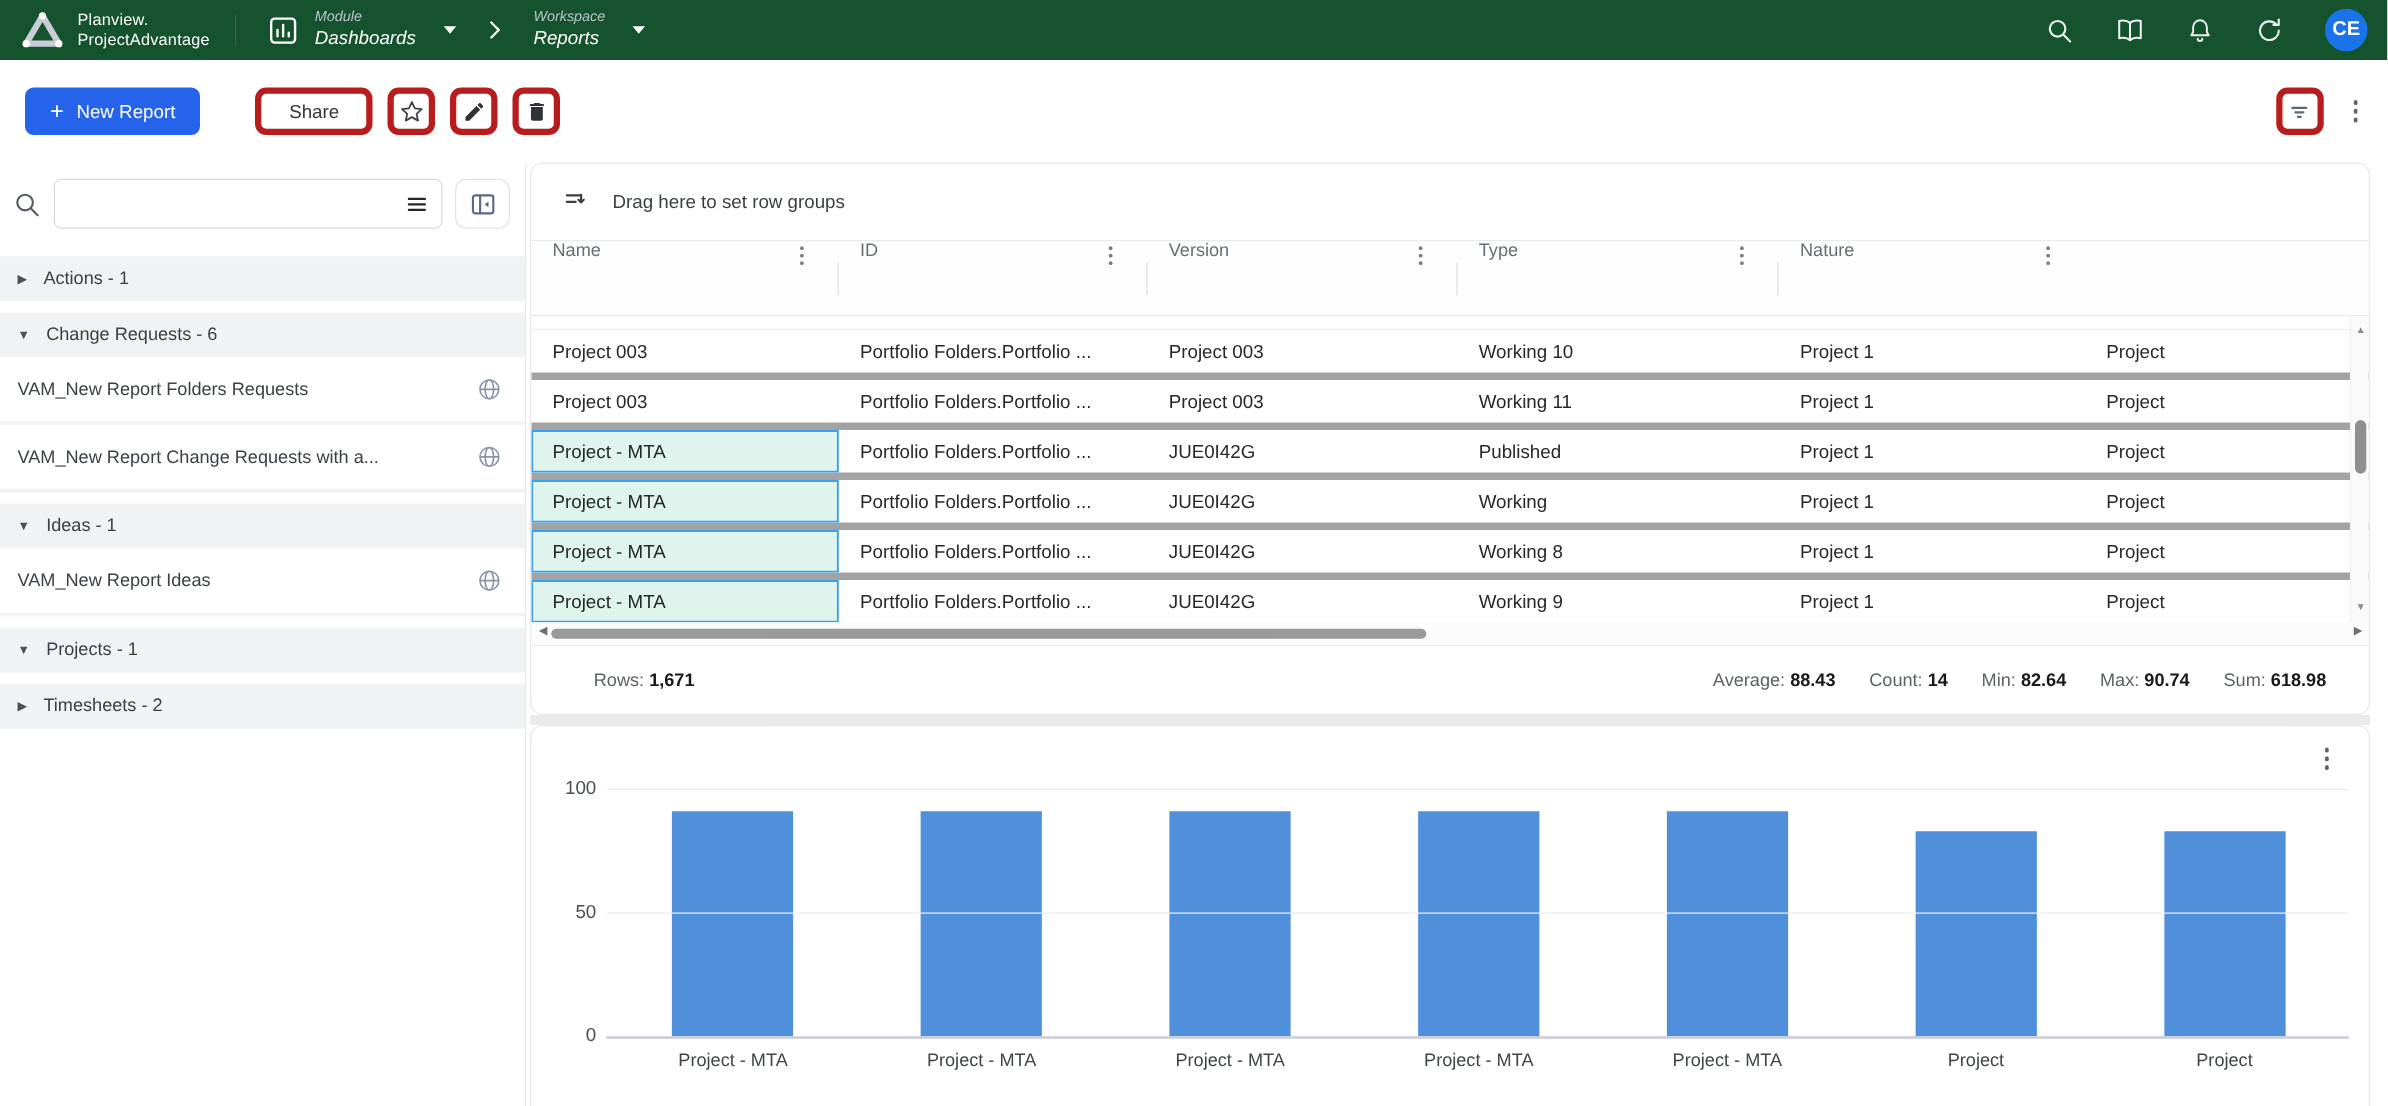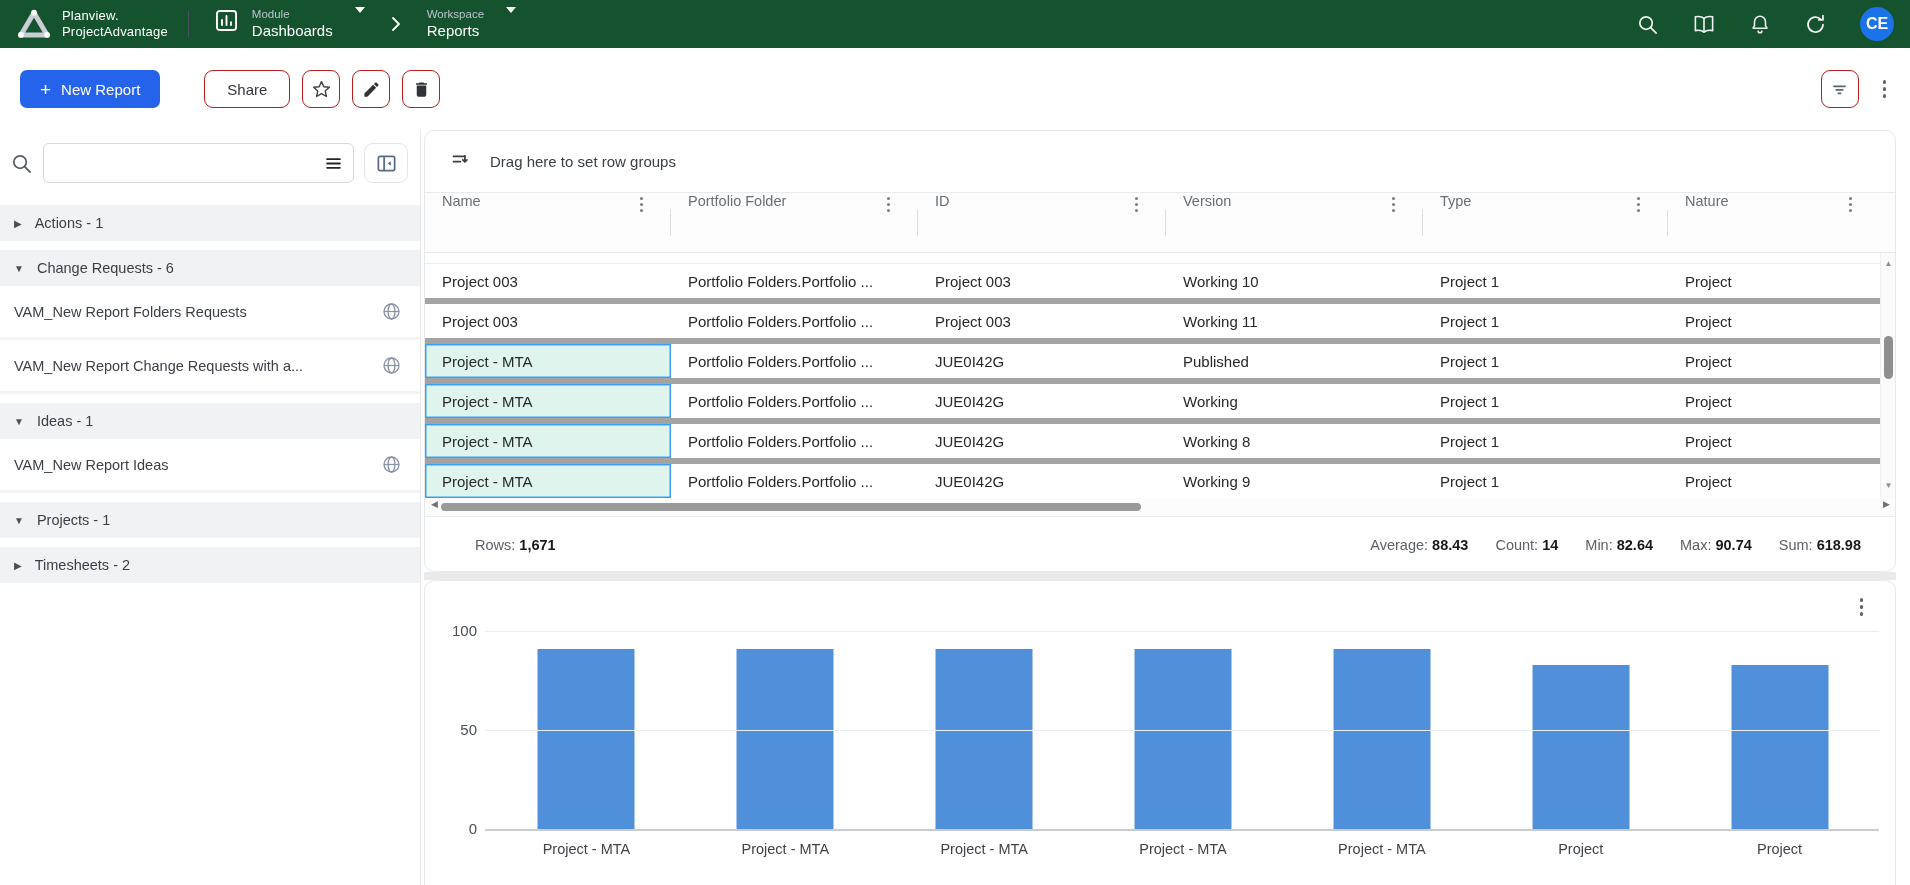--- a/index.html
+++ b/index.html
@@ -6,40 +6,40 @@
   html,body { width:1910px; height:885px; overflow:hidden; background:#fff;
     font-family:"Liberation Sans", sans-serif; }
   body { position:relative; }
 
   
   .topnav { position:absolute; top:0; left:0; right:0; height:48px; background:#14532d;
     display:flex; align-items:center; padding:0 16px; }
   .brand { display:flex; align-items:center; gap:10px; cursor:pointer; }
   .brand-text div { color:#fff; font-size:13px; line-height:1.2; letter-spacing:.2px; }
   .nav-divider { width:1px; height:26px; background:#495061; margin:0 24px 0 20px; }
-  .nav-menu { display:flex; align-items:flex-start; gap:12px; cursor:pointer; }
+  .nav-menu { display:flex; align-items:center; gap:12px; cursor:pointer;font-style:italic; }
   .menu-label { font-size:11.5px; color:#bcc3cf; line-height:1.25; }
   .menu-value { font-size:15px; color:#fff; line-height:1.25; }
   .caret { width:0; height:0; border-left:5.5px solid transparent; border-right:5.5px solid transparent;
     border-top:6px solid #fff; margin-left:10px; }
   .nav-chev { margin:0 24px; }
   .nav-right { margin-left:auto; display:flex; align-items:center; gap:33px; }
   .nav-icon-btn { background:none; border:none; cursor:pointer; display:flex; align-items:center; }
   .avatar { width:34px; height:34px; border-radius:50%; background:#1a73e8; color:#fff;
     font-size:16px; font-weight:bold; display:flex; align-items:center; justify-content:center; cursor:pointer; }
 
   
   .toolbar { position:absolute; top:48px; left:0; right:0; height:82px; background:#fff;
     display:flex; align-items:center; padding:0 20px; }
   .btn-primary { display:flex; align-items:center; gap:10px; height:38px; padding:0 20px;
     background:#2563eb; color:#fff; border:none; border-radius:7px; font-size:15px;
     font-family:inherit; cursor:pointer; }
   .btn-primary .plus { font-size:19px; font-weight:400; line-height:1; }
   .btn { height:38px; display:flex; align-items:center; justify-content:center;
-    background:#fff; border:1px solid #b91c1c; border-radius:9px; font-size:15px;
+    background:#fff; border:5px solid #b91c1c; border-radius:9px; font-size:15px;
     color:#33373c; font-family:inherit; cursor:pointer; }
   .btn.txt { padding:0 22px; margin-left:44px; }
   .btn.icon { width:38px; margin-left:12px; }
   .toolbar-right { margin-left:auto; display:flex; align-items:center; gap:20px; }
   .kebab { display:inline-flex; flex-direction:column; gap:3.5px; cursor:pointer; padding:4px; }
   .kebab i { width:3.5px; height:3.5px; border-radius:50%; background:#5d646e; }
   .kebab.sm { gap:3px; }
   .kebab.sm i { width:3px; height:3px; background:#787e86; }
 
   
@@ -299,29 +299,20 @@
         <div class="g-hcell">
           <span>Name</span>
           <span class="kebab sm">
             <i></i>
             <i></i>
             <i></i>
           </span>
           <span class="g-hsep"></span>
         </div>
         <div class="g-hcell">
-          <span>Portfolio Folder</span>
-          <span class="kebab sm">
-            <i></i>
-            <i></i>
-            <i></i>
-          </span>
-          <span class="g-hsep"></span>
-        </div>
-        <div class="g-hcell">
           <span>ID</span>
           <span class="kebab sm">
             <i></i>
             <i></i>
             <i></i>
           </span>
           <span class="g-hsep"></span>
         </div>
         <div class="g-hcell">
           <span>Version</span>

